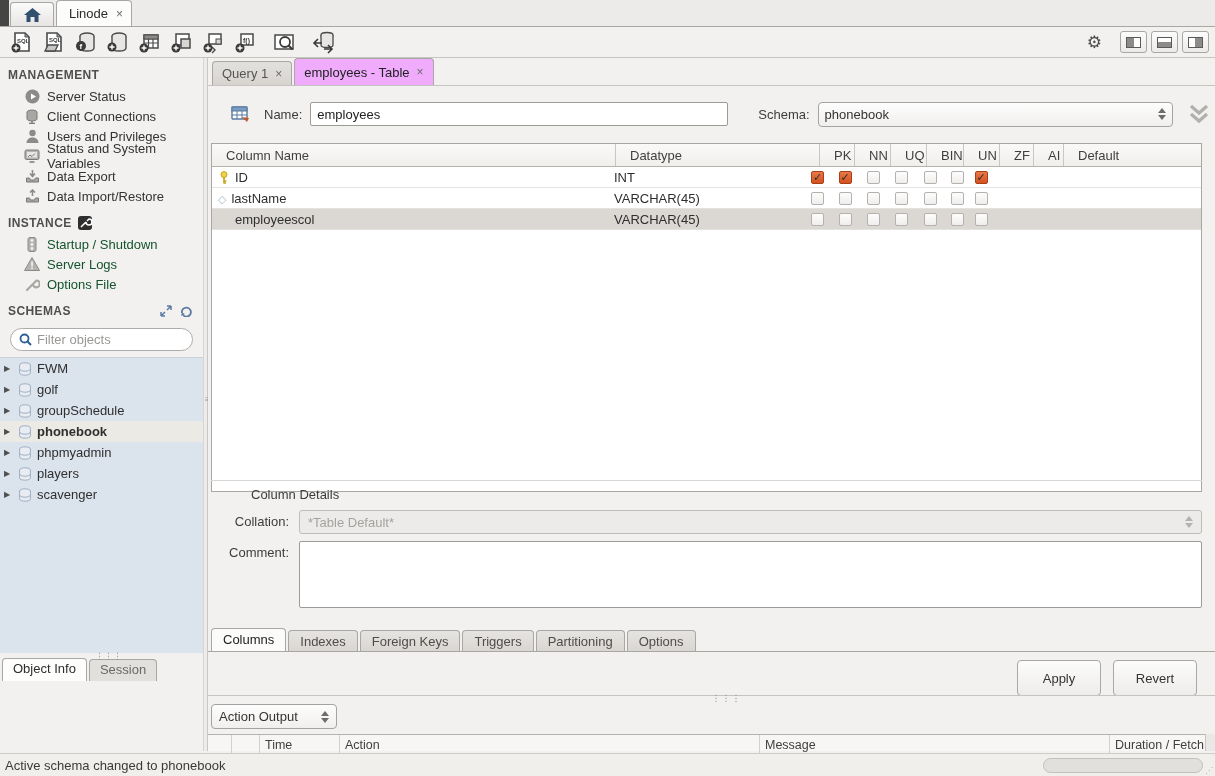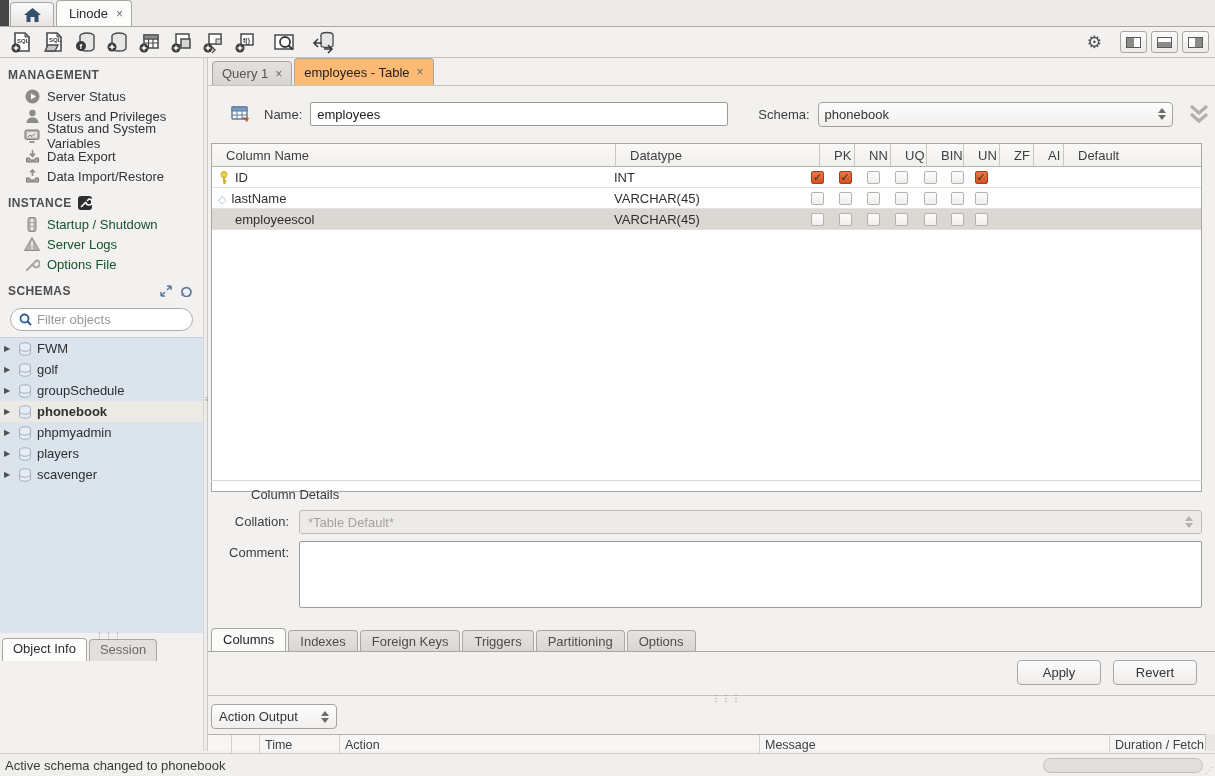--- a/index.html
+++ b/index.html
@@ -99,21 +99,21 @@
   }
 
   
   .edit-tabbar { display:flex; align-items:flex-end; height:28px; padding-left:4px; border-bottom:1px solid #c6c4c1; }
   .edit-tab {
     display:flex; align-items:center; gap:7px; padding:0 9px;
     border:1px solid #a9a7a4; border-bottom:none; border-radius:4px 4px 0 0;
     height:24px; margin-right:2px; font-size:13px;
   }
   .edit-tab.inactive { background:linear-gradient(#e3e1de,#d7d4d0); color:#555; }
-  .edit-tab.active { background:#fdba74; color:#222; height:27px; position:relative; z-index:2; }
+  .edit-tab.active { background:#f0abfc; color:#222; height:27px; position:relative; z-index:2; }
 
   
   .ed-header { height:56px; display:flex; align-items:center; padding-left:22px; position:relative; }
   .ed-header .lbl { color:#3c3c3c; margin:0 8px 0 14px; }
   .name-input {
     width:418px; height:24px; border:1px solid #9d9b98; border-radius:2px;
     background:#fff; padding:0 6px; font-size:13px; color:#222;
     font-family:"Liberation Sans","DejaVu Sans",sans-serif;
   }
   .schema-select {
@@ -177,21 +177,21 @@
     padding:3px 11px; border:1px solid #a9a7a4; border-bottom:none;
     border-radius:4px 4px 0 0; margin-right:2px; font-size:13px;
     background:linear-gradient(#e6e4e1,#d9d6d2); color:#4f4d4b; height:21px;
   }
   .btab.active { background:#fbfbfa; color:#222; height:23px; position:relative; z-index:2; }
   .tabs-baseline { position:absolute; left:0; right:0; top:593px; border-top:1px solid #a9a7a4; }
 
   
   .action-btns { position:absolute; right:18px; top:602px; display:flex; gap:12px; }
   .btn {
-    width:84px; height:25px; border:1px solid #aaa8a5; border-radius:4px;
+    width:84px; height:36px; border:1px solid #aaa8a5; border-radius:4px;
     background:linear-gradient(#fcfcfc,#eeecea); font-size:13px; color:#333;
     display:flex; align-items:center; justify-content:center;
   }
   .editor-bottom-line { position:absolute; left:0; right:0; top:637px; border-top:1px solid #c6c4c1; }
   .hgrip { position:absolute; top:635px; left:50%; color:#9a9895; font-size:9px; letter-spacing:1px; }
 
   
   .output { position:absolute; left:0; right:0; top:640px; bottom:0; }
   .out-select {
     position:absolute; left:3px; top:6px; width:126px; height:25px;
@@ -344,20 +344,30 @@
     </div>
     <div id="mgmt-items">
         <div class="side-item">
           <span class="ic">
             <svg width="15" height="15" viewBox="0 0 15 15">
               <circle cx="7.5" cy="7.5" r="7" fill="#8d8b88"></circle>
               <path d="M6 4.5 L11 7.5 L6 10.5 z" fill="#fff"></path>
             </svg>
           </span>
           <span>Server Status</span>
+        </div>
+        <div class="side-item">
+          <span class="ic">
+            <svg width="14" height="15" viewBox="0 0 14 15">
+              <ellipse cx="7" cy="3" rx="5" ry="2" fill="#a9a7a4" stroke="#7b7976"></ellipse>
+              <path d="M2 3 v7 c0 1.1 2.2 2 5 2 s5-.9 5-2 V3" fill="#a9a7a4" stroke="#7b7976"></path>
+              <path d="M7 12 v2 M4 14.5 h6" stroke="#7b7976" stroke-width="1.3" fill="none"></path>
+            </svg>
+          </span>
+          <span>Client Connections</span>
         </div>
         <div class="side-item">
           <span class="ic">
             <svg width="13" height="15" viewBox="0 0 13 15">
               <circle cx="6.5" cy="4" r="3.2" fill="#8d8b88"></circle>
               <path d="M0.5 14 c0-3.5 2.7-5.5 6-5.5 s6 2 6 5.5 z" fill="#8d8b88"></path>
             </svg>
           </span>
           <span>Users and Privileges</span>
         </div>

